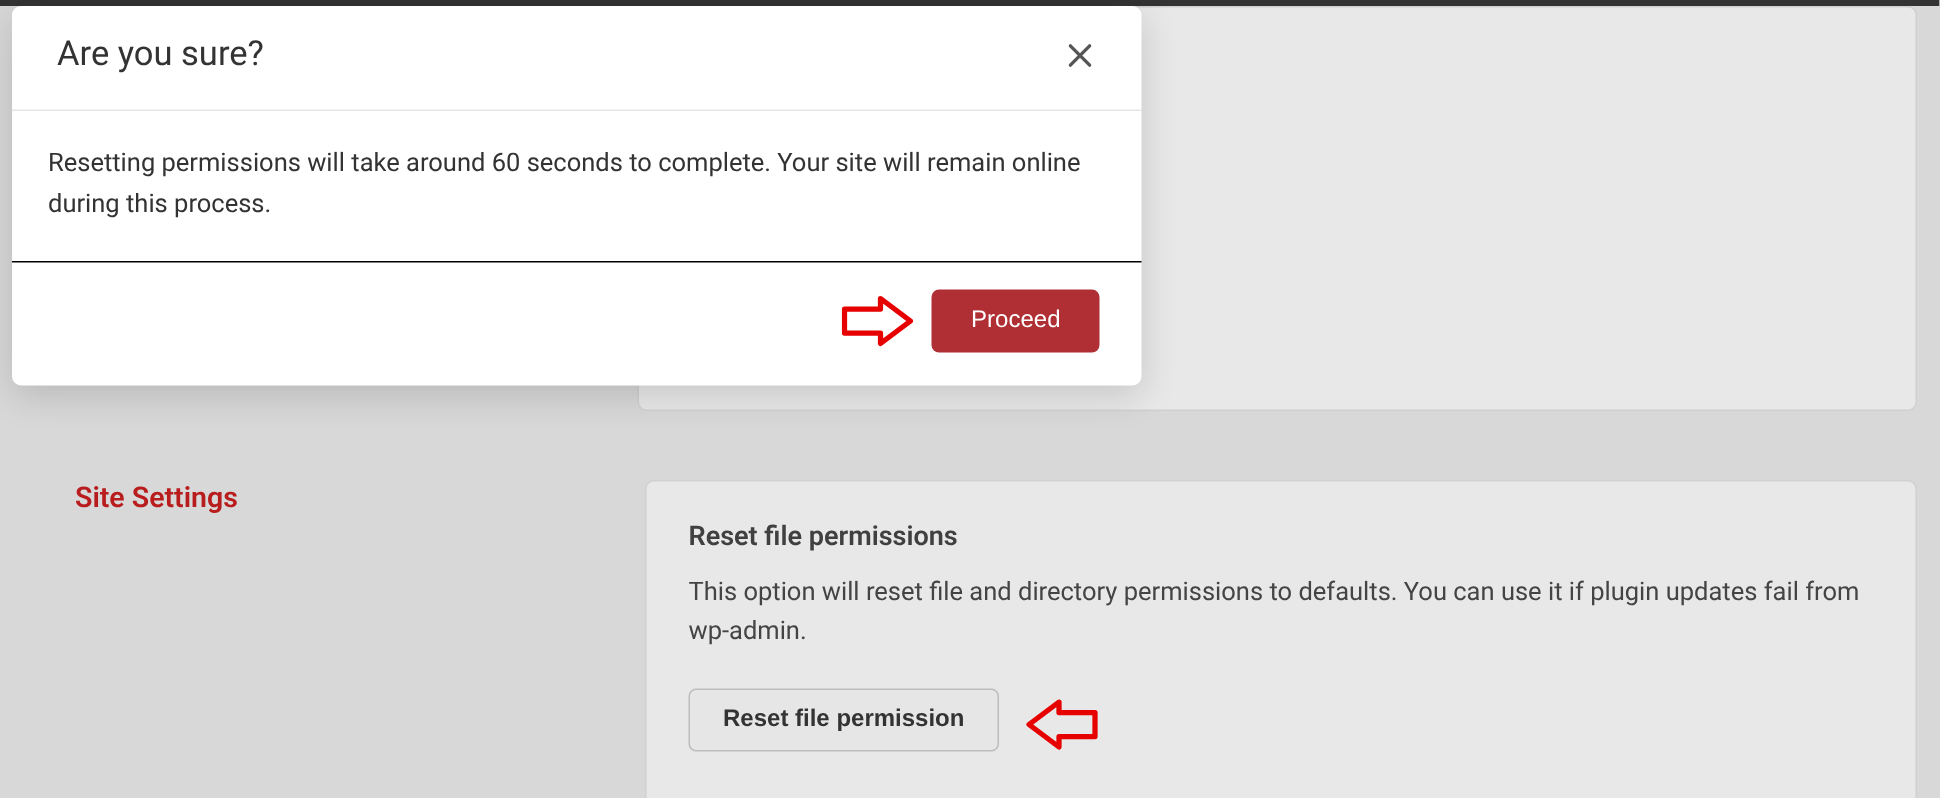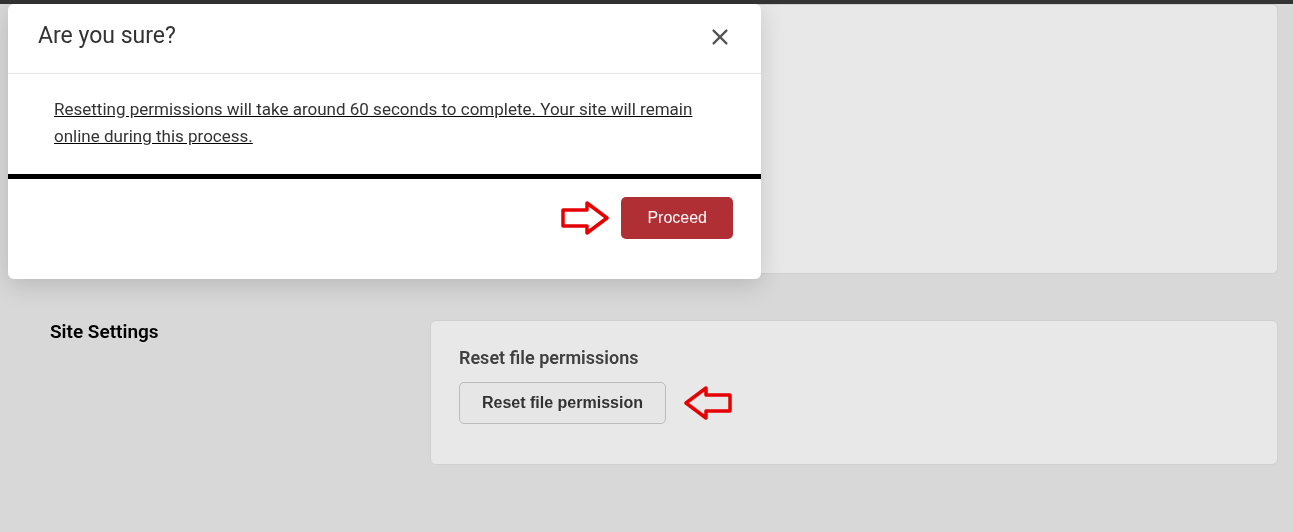--- a/index.html
+++ b/index.html
@@ -49,31 +49,30 @@
       padding: 4px;
       display: flex;
       align-items: center;
       justify-content: center;
     }
     .close-btn svg {
       width: 22px;
       height: 22px;
     }
     .modal-body {
-      padding: 22px 30px 24px 46px;
-      border-bottom: 5px solid #000000;
-      text-decoration: underline;
+      padding: 22px 30px 24px 24px;
+      border-bottom: 1px solid #000000;
     }
     .modal-body-text {
       font-size: 17px;
       color: #333;
       line-height: 1.6;
     }
     .modal-footer {
-      padding: 18px 28px 40px 28px;
+      padding: 18px 28px 22px 28px;
       display: flex;
       justify-content: flex-end;
       align-items: center;
       gap: 12px;
     }
     .proceed-btn {
       background: #af2f34;
       color: #fff;
       border: none;
       border-radius: 5px;
@@ -108,21 +107,21 @@
       display: flex;
       gap: 50px;
     }
     .settings-left {
       width: 330px;
       flex-shrink: 0;
     }
     .settings-title {
       font-size: 19px;
       font-weight: 600;
-      color: #000000;
+      color: #b91c1c;
       margin-bottom: 12px;
     }
     .settings-desc {
       font-size: 17px;
       color: #555;
       line-height: 1.55;
     }
     .settings-card {
       flex: 1;
       background: #e8e8e8;
@@ -137,21 +136,21 @@
       margin-bottom: 14px;
     }
     .card-desc {
       font-size: 17px;
       color: #444;
       line-height: 1.55;
       margin-bottom: 24px;
     }
     .card-actions {
       display: flex;
-      align-items: center;
+      align-items: flex-end;
       gap: 18px;
     }
     .reset-btn {
       background: #e6e6e6;
       border: 1px solid #bcbcbc;
       border-radius: 5px;
       padding: 11px 22px;
       font-size: 16px;
       font-weight: 600;
       color: #333;
@@ -197,20 +196,21 @@
     <button class="proceed-btn">Proceed</button>
   </div>
 </div>
 
 <div class="settings-section">
   <div class="settings-left">
     <h3 class="settings-title">Site Settings</h3>
   </div>
   <div class="settings-card">
     <h4 class="card-title">Reset file permissions</h4>
+    <p class="card-desc">This option will reset file and directory permissions to defaults. You can use it if plugin updates fail from wp-admin.</p>
     <div class="card-actions">
       <button class="reset-btn">Reset file permission</button>
       <span class="arrow-left-annotation">
         <svg viewBox="0 0 48 36">
           <path d="M 46 10 L 22 10 L 22 3 L 2 18 L 22 33 L 22 26 L 46 26 Z" fill="none" stroke="#e60000" stroke-width="3.5" stroke-linejoin="round"></path>
         </svg>
       </span>
     </div>
   </div>
 </div>

